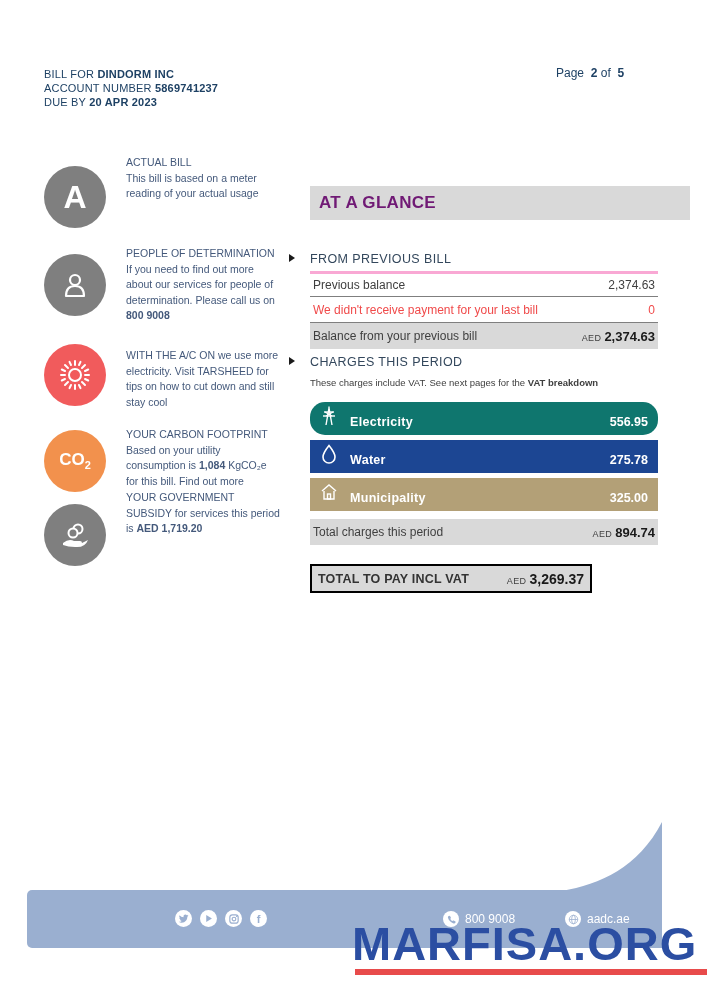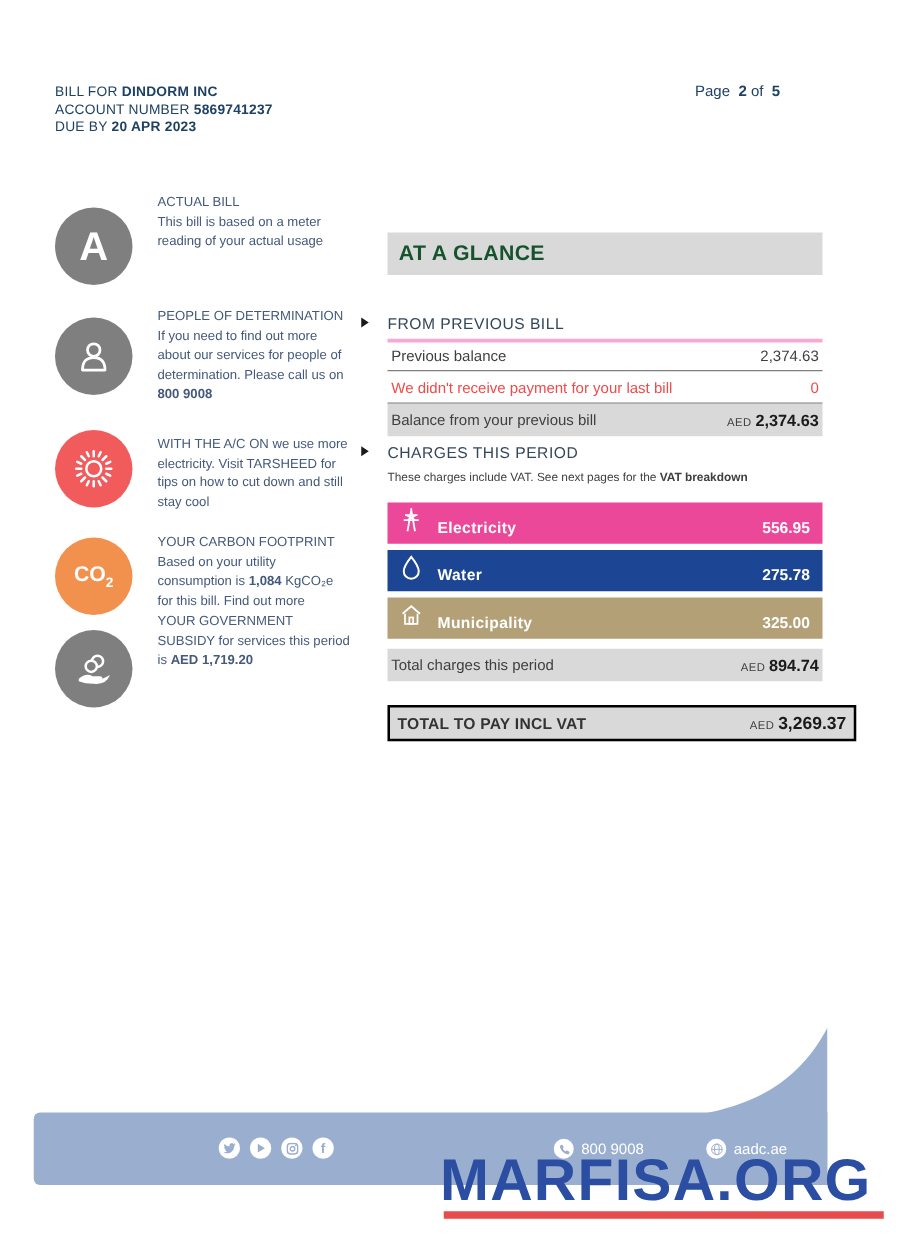--- a/index.html
+++ b/index.html
@@ -19,22 +19,22 @@
   .c-gray { background:#7f7f7f; } .c-red { background:#f15b5c; } .c-orange { background:#f2914d; }
   .circle-letter { font-size:32px; font-weight:700; }
   .circle-co2 { font-size:17px; font-weight:700; }
   .circle-co2 sub { font-size:11px; }
   .side-text { position:absolute; left:126px; width:155px; font-size:10.5px; line-height:15.5px;
                color:#44597b; }
   .side-text .ttl { display:block; }
   .side-text b { font-weight:700; }
 
   
-  .glance-header { position:absolute; left:310px; top:186px; width:348px; height:34px;
-                   background:#d9d9d9; color:#14532d; font-size:17px; font-weight:800;
+  .glance-header { position:absolute; left:310px; top:186px; width:380px; height:34px;
+                   background:#d9d9d9; color:#701a75; font-size:17px; font-weight:800;
                    line-height:34px; padding-left:9px; letter-spacing:.3px; }
   .section-head { position:absolute; left:310px; font-size:12.5px; font-weight:500;
                   color:#33475c; letter-spacing:.4px; }
   .section-head .arrow { position:absolute; left:-21px; top:2px; width:0; height:0;
                   border-left:6px solid #1a1a1a; border-top:4px solid transparent;
                   border-bottom:4px solid transparent; }
   .tbl { position:absolute; left:310px; width:348px; }
   .trow { height:26px; display:flex; align-items:center; justify-content:space-between;
           padding:0 3px; font-size:12px; color:#3f3f3f; }
   .trow.first { border-top:3px solid #f9a8d4; border-bottom:1px solid #7f7f7f; }
@@ -46,21 +46,21 @@
   .note b { font-weight:700; }
 
   .bars { position:absolute; left:310px; top:402px; width:348px; }
   .bar { position:relative; height:33px; margin-bottom:5px; display:flex; align-items:flex-end;
          padding:0 10px 6px 40px; color:#fff; }
   .bar .bicon { position:absolute; left:9px; top:4px; width:20px; height:20px; }
   .bar .blabel { font-size:12.5px; font-weight:700; letter-spacing:.3px; }
   .bar .bvalue { margin-left:auto; font-size:12.5px; font-weight:700; }
 
   .total-row { position:absolute; left:310px; top:519px; width:348px; }
-  .grand-total { position:absolute; left:310px; top:564px; width:375px; height:29px;
+  .grand-total { position:absolute; left:310px; top:564px; width:282px; height:29px;
                  background:#d9d9d9; border:2px solid #000; display:flex; align-items:center;
                  justify-content:space-between; padding:0 6px; }
   .grand-total .glabel { font-size:12.5px; font-weight:700; color:#333; letter-spacing:.2px; }
   .grand-total .amt-b { font-size:14px; }
 
   
   .swoosh { position:absolute; left:562px; top:822px; }
   .footer-bar { position:absolute; left:27px; top:890px; width:635px; height:58px;
                 background:#9aafd0; border-radius:5px 0 0 5px; }
   .social { position:absolute; left:148px; top:20px; display:flex; gap:8px; }
@@ -179,21 +179,21 @@
 
   <div class="section-head" style="top:355px;">
     <span class="arrow"></span>
     <span>CHARGES THIS PERIOD</span>
   </div>
   <div class="note" style="top:377px;">
     <span>These charges include VAT. See next pages for the </span><b>VAT breakdown</b>
   </div>
 
   <div class="bars">
-    <div class="bar" style="background: #ec4899;">
+    <div class="bar" style="background: #0f766e; border-radius: 15px;">
       <svg class="bicon" viewBox="0 0 20 20">
         <g stroke="#fff" stroke-width="1.4" fill="none">
           <path d="M7 19 L10 2 L13 19"></path>
           <line x1="5" y1="6" x2="15" y2="6"></line>
             <line x1="4" y1="10" x2="16" y2="10"></line>
           <path d="M6 6 L13 10 M14 6 L7 10"></path>
           <line x1="10" y1="2" x2="10" y2="0.5"></line>
         </g>
       </svg>
       <span class="blabel">Electricity</span>

